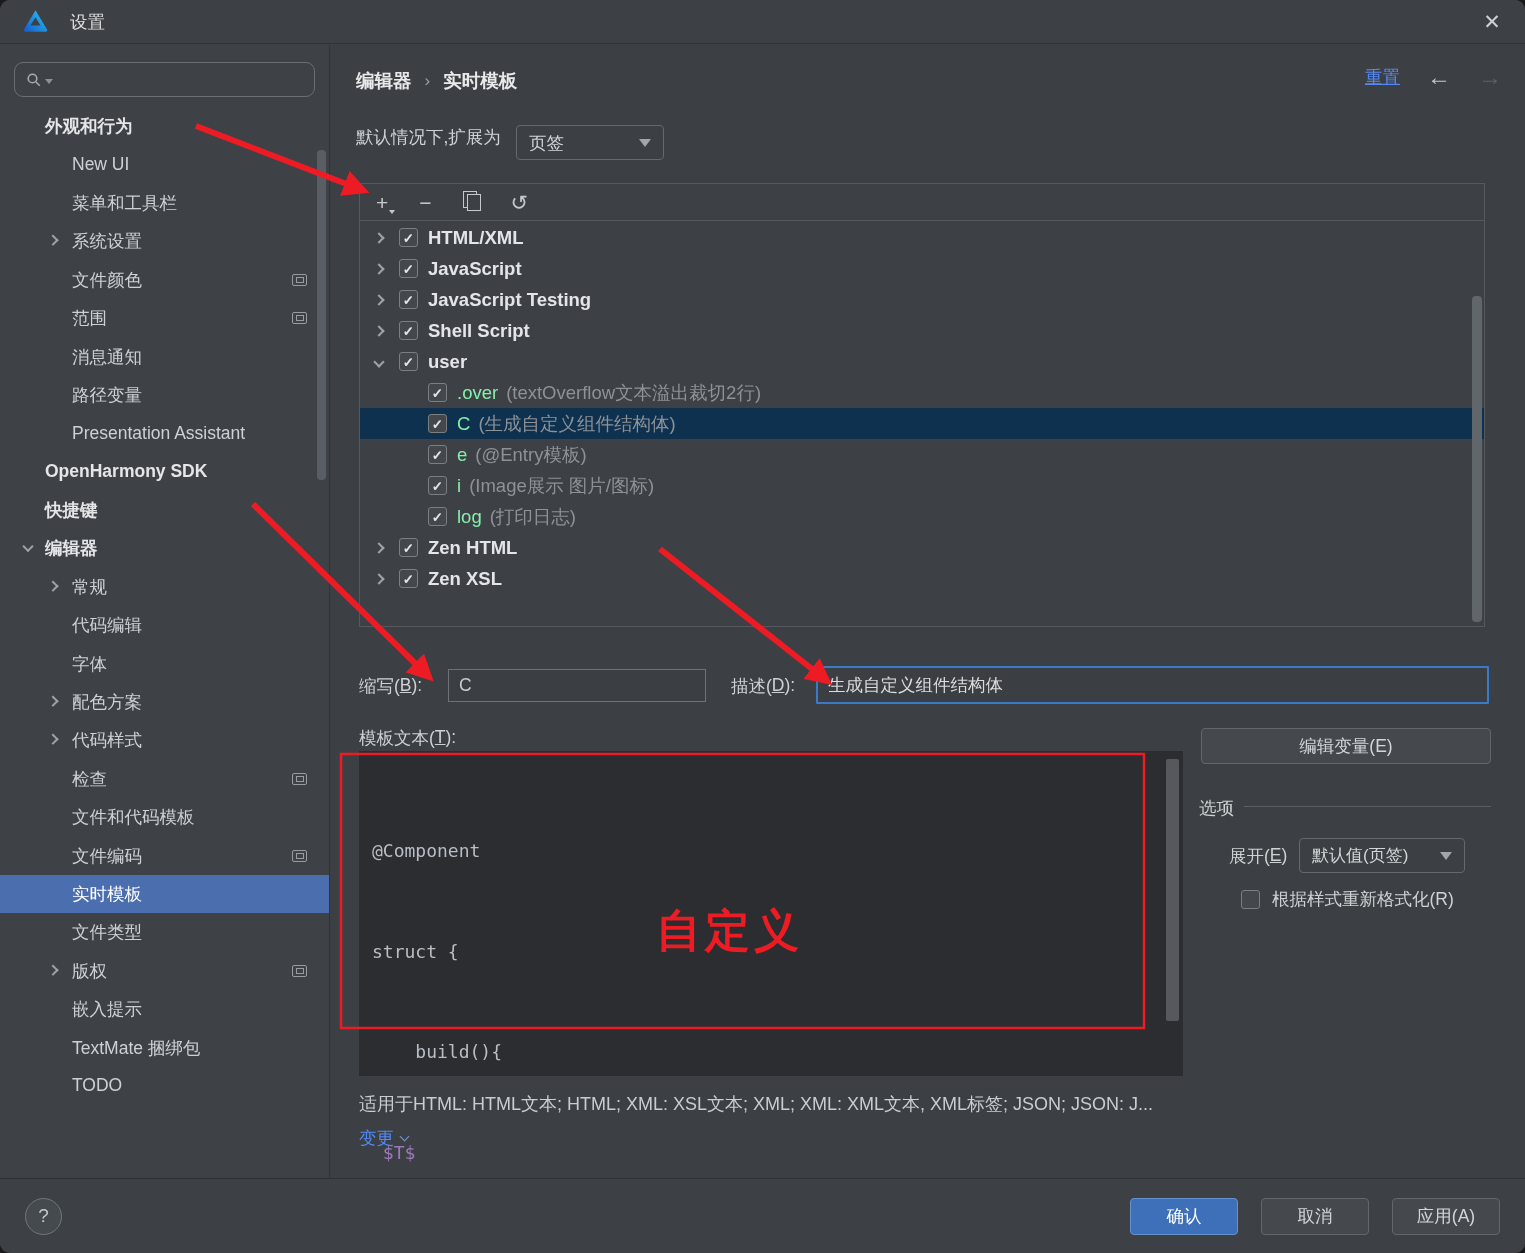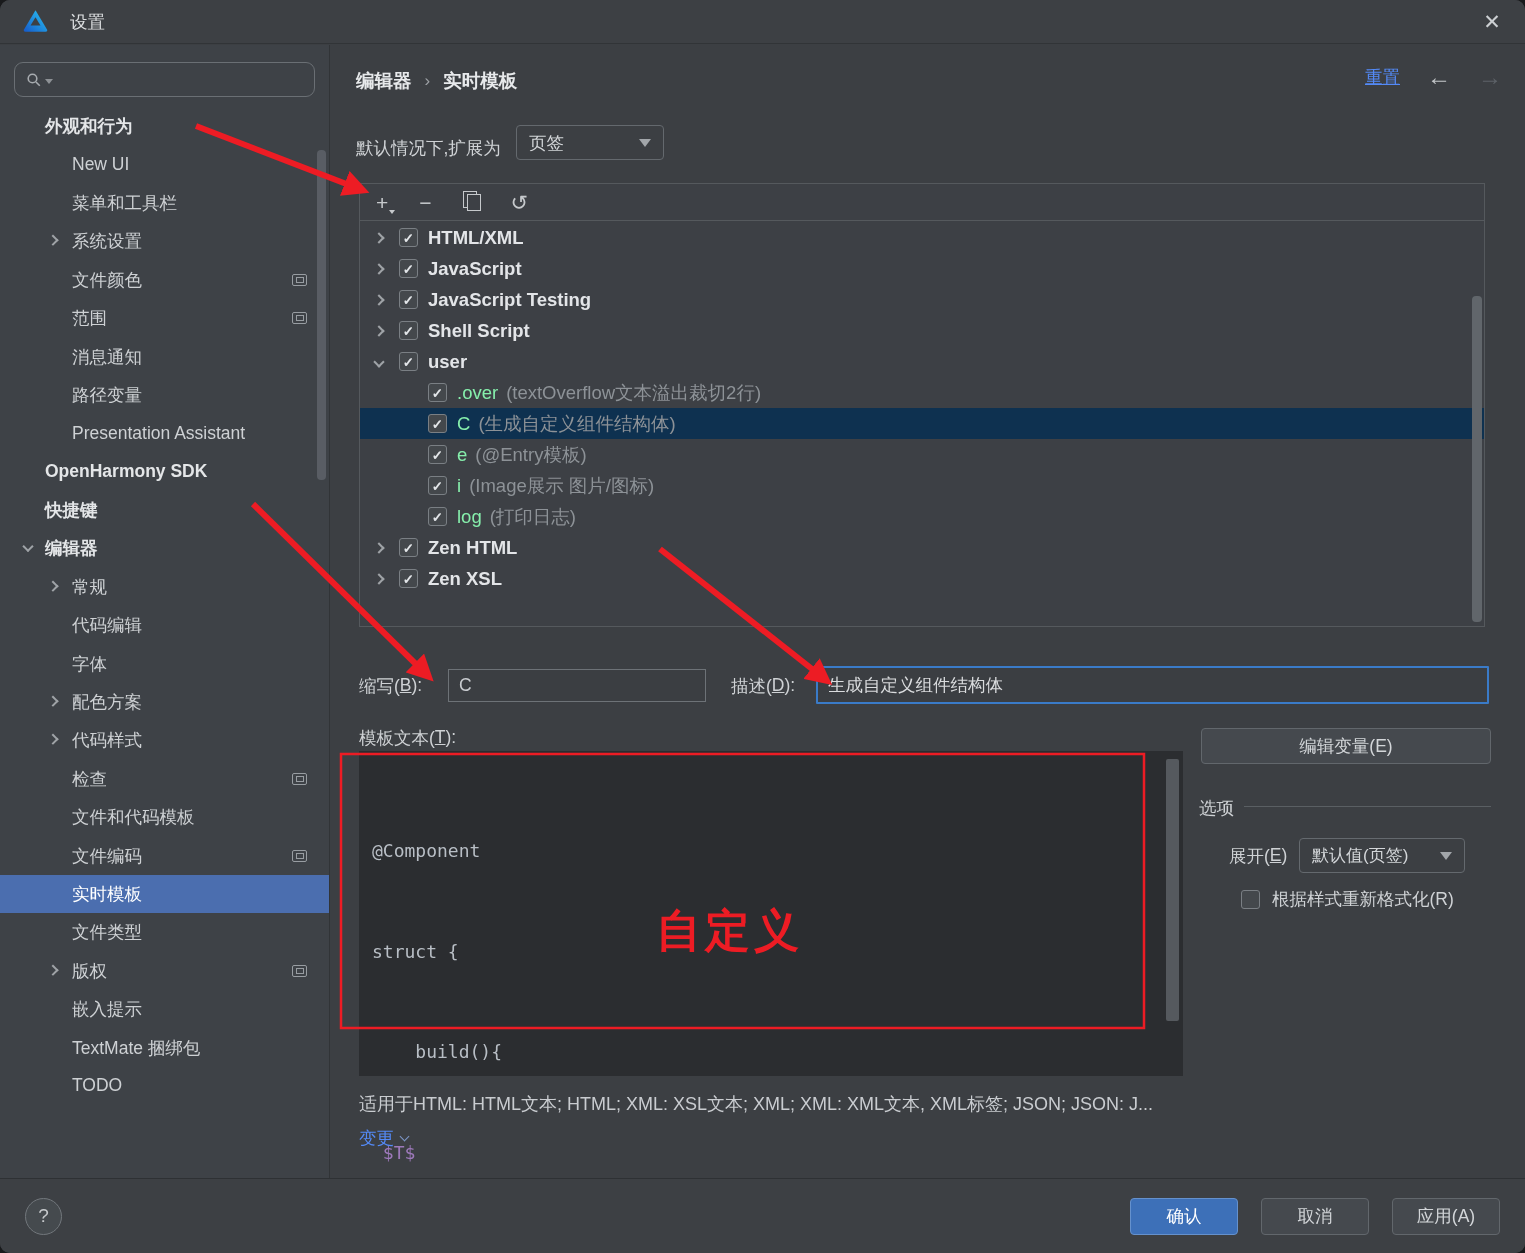--- a/index.html
+++ b/index.html
@@ -35,21 +35,21 @@
 
   
   .main{position:absolute;left:331px;top:45px;right:0;bottom:75px;background:#3c3f43}
   .crumbs{position:absolute;left:25px;top:23px;display:flex;align-items:center;gap:13px;font-weight:bold;font-size:18.5px;color:#e7e9eb}
   .crumb-sep{color:#9da1a5;font-weight:normal;font-size:17px}
   .topnav{position:absolute;right:23px;top:20px;display:flex;align-items:center;gap:27px}
   .reset-link{color:#548af7;text-decoration:underline;font-size:17.5px}
   .arrow-back{color:#c3c6c9;font-size:24px;line-height:1}
   .arrow-fwd{color:#5d6268;font-size:24px;line-height:1}
 
-  .expand-row{position:absolute;left:25px;top:80px;height:35px;display:flex;align-items:flex-end;gap:15px;font-size:17.5px}
+  .expand-row{position:absolute;left:25px;top:80px;height:35px;display:flex;align-items:flex-start;gap:15px;font-size:17.5px}
   .dd{height:35px;border:1px solid #64696e;border-radius:4px;display:flex;align-items:center;justify-content:space-between;padding:0 12px;color:#d3d6d9}
   .dd-caret{width:0;height:0;border-left:6.5px solid transparent;border-right:6.5px solid transparent;border-top:8px solid #a2a6aa}
   .dd-tab{width:148px}
 
   
   .tree-wrap{position:absolute;left:28px;top:138px;width:1126px;height:444px;border:1px solid #55595d;background:#3d4045}
   .toolbar{height:37px;border-bottom:1px solid #55595d;display:flex;align-items:center;gap:31px;padding-left:16px;color:#c6c9cc}
   .tb-ic{font-size:21px;line-height:1;display:flex;align-items:center}
   .plus-wrap{position:relative}
   .plus-caret{position:absolute;right:-7px;bottom:-1px;width:0;height:0;border-left:3.5px solid transparent;border-right:3.5px solid transparent;border-top:4.5px solid #c6c9cc}

